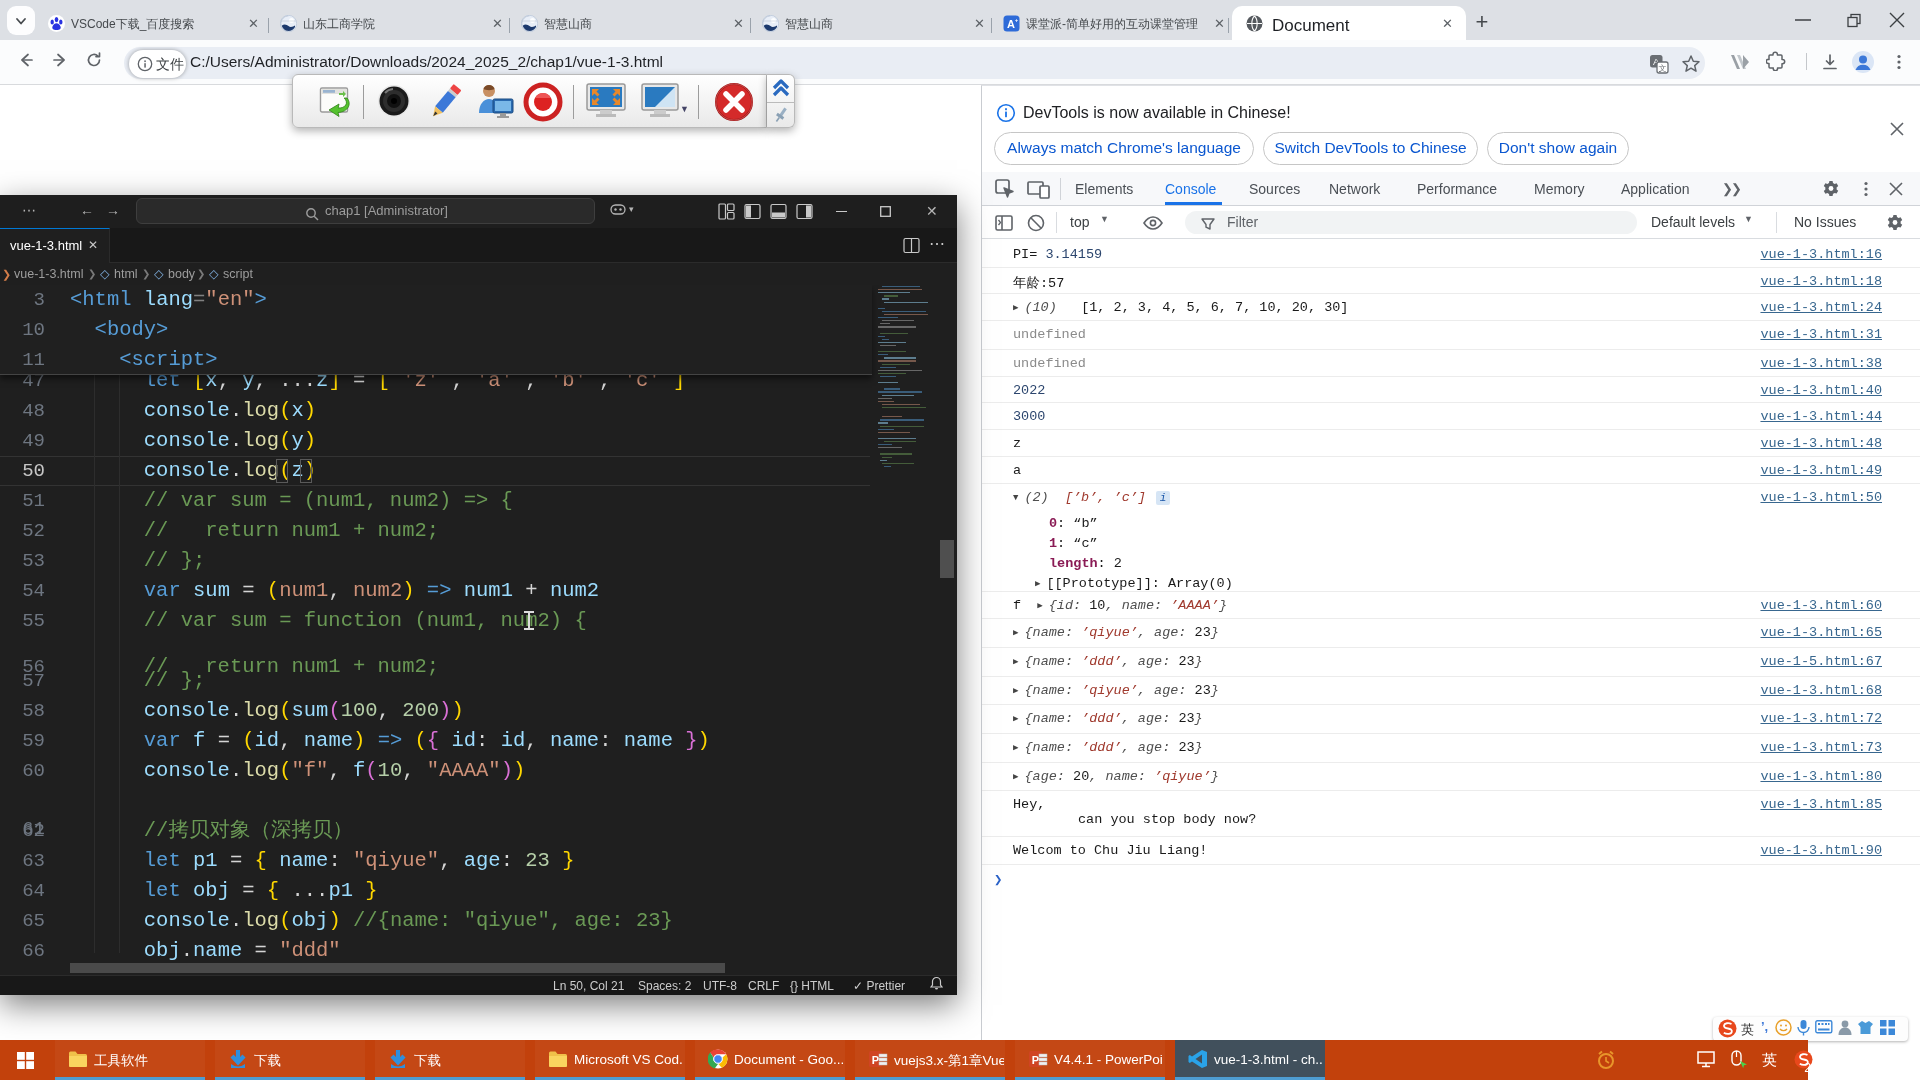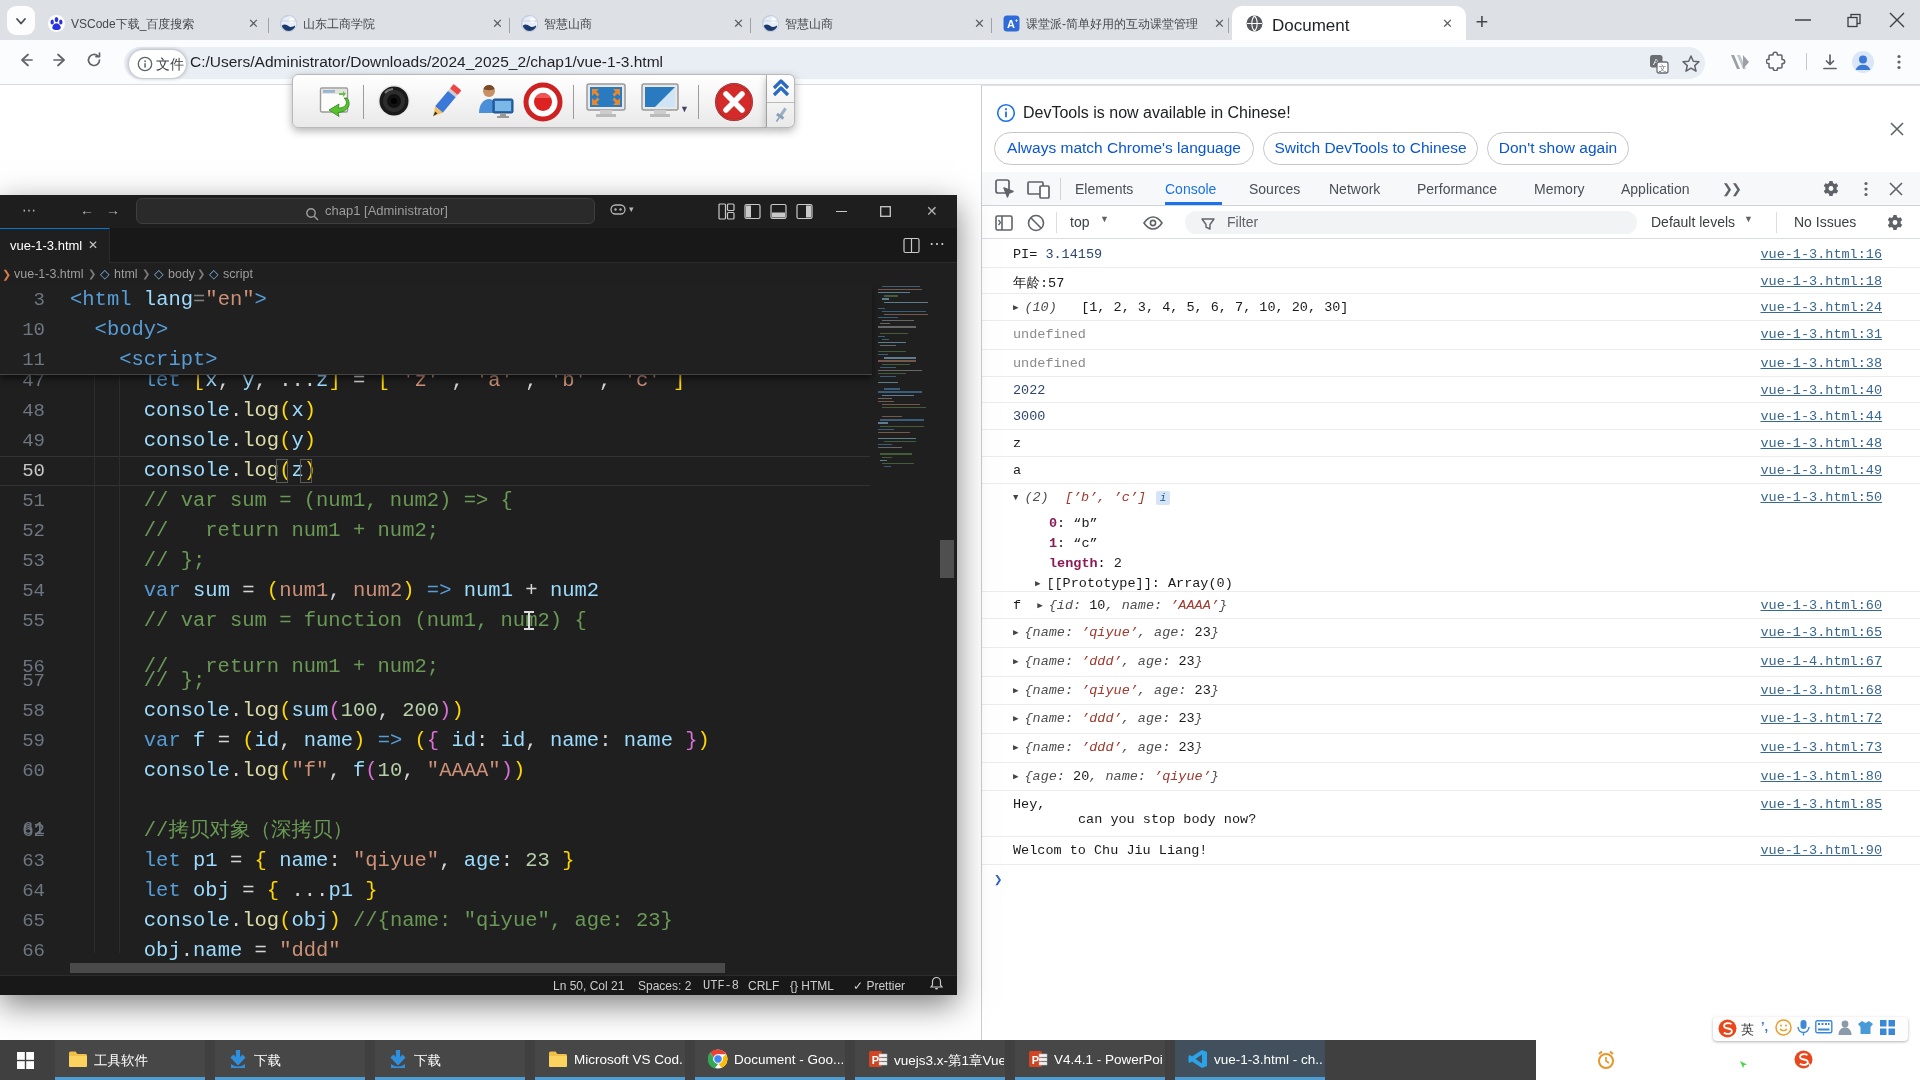--- a/index.html
+++ b/index.html
@@ -62,21 +62,21 @@
 #minimap { position:absolute; left:872px; top:0px; width:68px; height:560px; background:#1f1f1f; }
 #hscroll { position:absolute; left:70px; top:678px; width:655px; height:10px; background:#4a4a4a; }
 #vscroll { position:absolute; left:940px; top:255px; width:14px; height:38px; background:#4f4f4f; }
 
 
 #rectool { position:absolute; left:292px; top:74px; width:475px; height:54px; background:linear-gradient(#ffffff,#e9e9e9); border:1px solid #b9b9b9; border-radius:6px 0 0 6px; box-shadow:0 3px 8px rgba(0,0,0,.3); }
 #rectool2 { position:absolute; left:767px; top:74px; width:28px; height:54px; background:linear-gradient(#ffffff,#e9e9e9); border:1px solid #b9b9b9; border-left:none; border-radius:0 6px 6px 0; box-shadow:0 3px 8px rgba(0,0,0,.3); }
 .rdiv { position:absolute; top:10px; width:1px; height:34px; background:#9c9c9c; }
 
 
-#taskbar { position:absolute; left:0; top:1040px; width:1536px; height:40px; background:#404040; }
+#taskbar { position:absolute; left:0; top:1040px; width:1808px; height:40px; background:#c2410c; }
 .tbtn { position:absolute; top:0; height:37px; background:rgba(255,255,255,0.04); color:#fff; font-size:14px; }
 .tbtn:after { content:""; position:absolute; left:0; right:0; bottom:-3px; height:3px; background:#4e9dd2; }
 .tbtn .lbl { position:absolute; left:39px; top:12px; white-space:nowrap; right:1px; overflow:hidden; font-size:13.5px;}
 .tbtn .ico { position:absolute; left:13px; top:9px; width:20px; height:20px; }
 #sogou { position:absolute; left:1713px; top:1017px; width:195px; height:24px; background:#fdfdfd; border-radius:4px; box-shadow:0 1px 3px rgba(0,0,0,.3); }
 .tray { position:absolute; color:#fff; }
 </style></head>
 <body>
 <div id="tabstrip"></div>
 <div id="toolbar"></div>
@@ -322,21 +322,21 @@
 <div class="crow" style="height:27px;">a<span class="lnk">vue-1-3.html:49</span></div>
 <div class="crow" style="height:108px;padding-left:31px;">
         <div style="height:25px;"><span class="tri">▼</span><span class="cobj">(2)&nbsp;&nbsp;</span><span class="cstr">[’b’, ’c’]</span><span style="display:inline-block;margin-left:10px;width:14px;height:14px;background:#d6e5f5;color:#1a56a8;font-size:11px;font-style:italic;text-align:center;line-height:14px;border-radius:2px;">i</span><span class="lnk">vue-1-3.html:50</span></div>
         <div class="kid"><span class="cprop">0</span>: “b”</div>
         <div class="kid"><span class="cprop">1</span>: “c”</div>
         <div class="kid"><span class="cprop">length</span>: 2</div>
         <div class="kid" style="padding-left:22px;"><span class="tri">▶</span>[[Prototype]]: Array(0)</div>
       </div>
 <div class="crow" style="height:27px;">f &nbsp;<span class="tri">▶</span><span class="cobj">{</span><span class="cobj">id: </span><span class="cnumi">10</span><span class="cobj">, </span><span class="cobj">name: </span><span class="cstr">’AAAA’</span><span class="cobj">}</span><span class="lnk">vue-1-3.html:60</span></div>
 <div class="crow" style="height:29px;"><span class="tri">▶</span><span class="cobj">{</span><span class="cobj">name: </span><span class="cstr">’qiyue’</span><span class="cobj">, </span><span class="cobj">age: </span><span class="cnumi">23</span><span class="cobj">}</span><span class="lnk">vue-1-3.html:65</span></div>
-<div class="crow" style="height:29px;"><span class="tri">▶</span><span class="cobj">{</span><span class="cobj">name: </span><span class="cstr">’ddd’</span><span class="cobj">, </span><span class="cobj">age: </span><span class="cnumi">23</span><span class="cobj">}</span><span class="lnk">vue-1-4.html:67</span></div>
+<div class="crow" style="height:29px;"><span class="tri">▶</span><span class="cobj">{</span><span class="cobj">name: </span><span class="cstr">’ddd’</span><span class="cobj">, </span><span class="cobj">age: </span><span class="cnumi">23</span><span class="cobj">}</span><span class="lnk">vue-1-5.html:67</span></div>
 <div class="crow" style="height:28px;"><span class="tri">▶</span><span class="cobj">{</span><span class="cobj">name: </span><span class="cstr">’qiyue’</span><span class="cobj">, </span><span class="cobj">age: </span><span class="cnumi">23</span><span class="cobj">}</span><span class="lnk">vue-1-3.html:68</span></div>
 <div class="crow" style="height:29px;"><span class="tri">▶</span><span class="cobj">{</span><span class="cobj">name: </span><span class="cstr">’ddd’</span><span class="cobj">, </span><span class="cobj">age: </span><span class="cnumi">23</span><span class="cobj">}</span><span class="lnk">vue-1-3.html:72</span></div>
 <div class="crow" style="height:29px;"><span class="tri">▶</span><span class="cobj">{</span><span class="cobj">name: </span><span class="cstr">’ddd’</span><span class="cobj">, </span><span class="cobj">age: </span><span class="cnumi">23</span><span class="cobj">}</span><span class="lnk">vue-1-3.html:73</span></div>
 <div class="crow" style="height:28px;"><span class="tri">▶</span><span class="cobj">{</span><span class="cobj">age: </span><span class="cnumi">20</span><span class="cobj">, </span><span class="cobj">name: </span><span class="cstr">’qiyue’</span><span class="cobj">}</span><span class="lnk">vue-1-3.html:80</span></div>
 <div class="crow" style="height:46px;">Hey,<br><span style="margin-left:65px;">can you stop body now?</span><span class="lnk">vue-1-3.html:85</span></div>
 <div class="crow" style="height:28px;">Welcom to Chu Jiu Liang!<span class="lnk">vue-1-3.html:90</span></div>
 <div style="position:relative;height:28px;padding:6px 0 0 12px;color:#2b62c8;font-weight:bold;font-size:14px;">❯</div>
     </div>
 </div>
 
@@ -490,21 +490,21 @@
   <div id="sticky">
         <div class="cl" style="top:0px;"><span class="ln">3</span><span class="ct"><span class="kw">&lt;html</span><span class="pn"> </span><span class="vr">lang</span><span class="tg">=</span><span class="st">"en"</span><span class="kw">&gt;</span></span></div>
 <div class="cl" style="top:30px;"><span class="ln">10</span><span class="ct"><span class="pn">  </span><span class="kw">&lt;body&gt;</span></span></div>
 <div class="cl" style="top:60px;"><span class="ln">11</span><span class="ct"><span class="pn">    </span><span class="kw">&lt;script&gt;</span></span></div>
       </div>
   <div id="hscroll"></div>
 </div>
 <div id="vsstatus">
   <span style="left:553px;">Ln 50, Col 21</span>
   <span style="left:638px;">Spaces: 2</span>
-  <span style="left:703px;font-family:Liberation Mono, monospace;">UTF-8</span>
+  <span style="left:703px;">UTF-8</span>
   <span style="left:748px;">CRLF</span>
   <span style="left:790px;">{} HTML</span>
   <span style="left:853px;">✓ Prettier</span>
   <span style="left:930px;"><svg width="13" height="14" viewBox="0 0 13 14">
           <path d="M6.5 1.5 a4 4 0 0 1 4 4 v3.5 l1.5 2 h-11 l1.5-2 V5.5 a4 4 0 0 1 4-4 Z" fill="none" stroke="#ccc" stroke-width="1.2"></path>
           <path d="M5 12 a1.5 1.5 0 0 0 3 0" fill="#ccc"></path>
         </svg></span>
 </div>
 </div>
 

